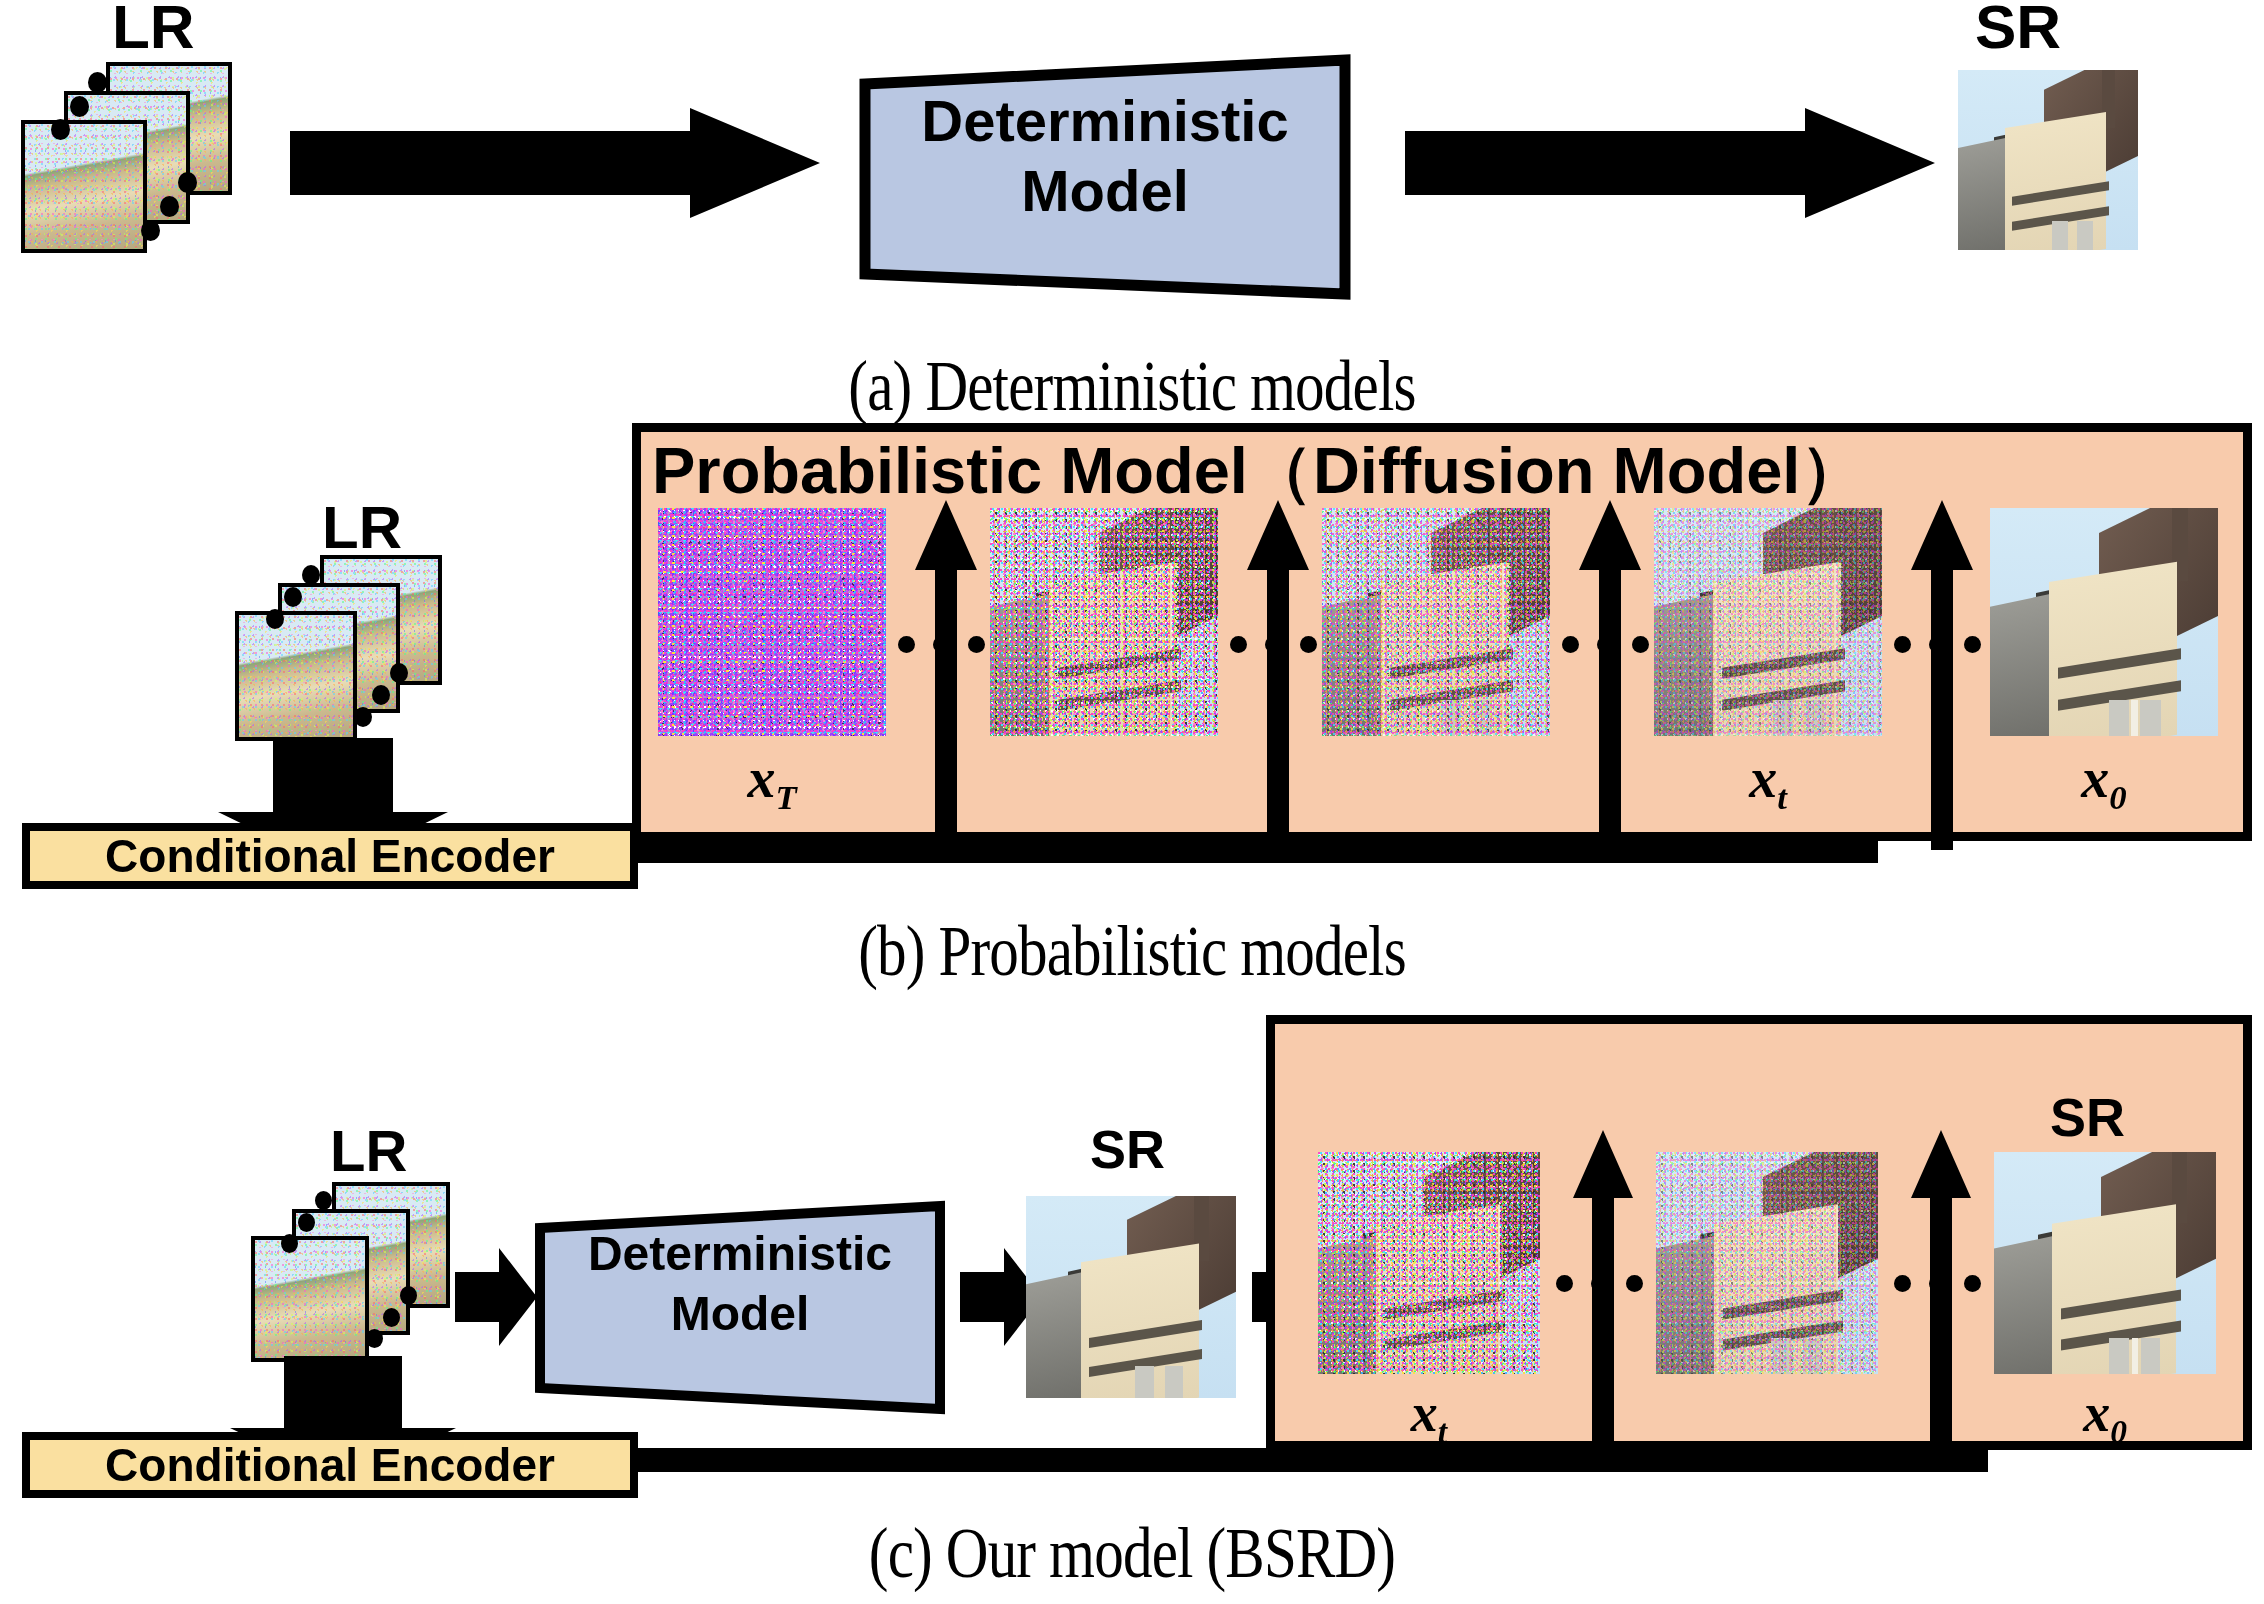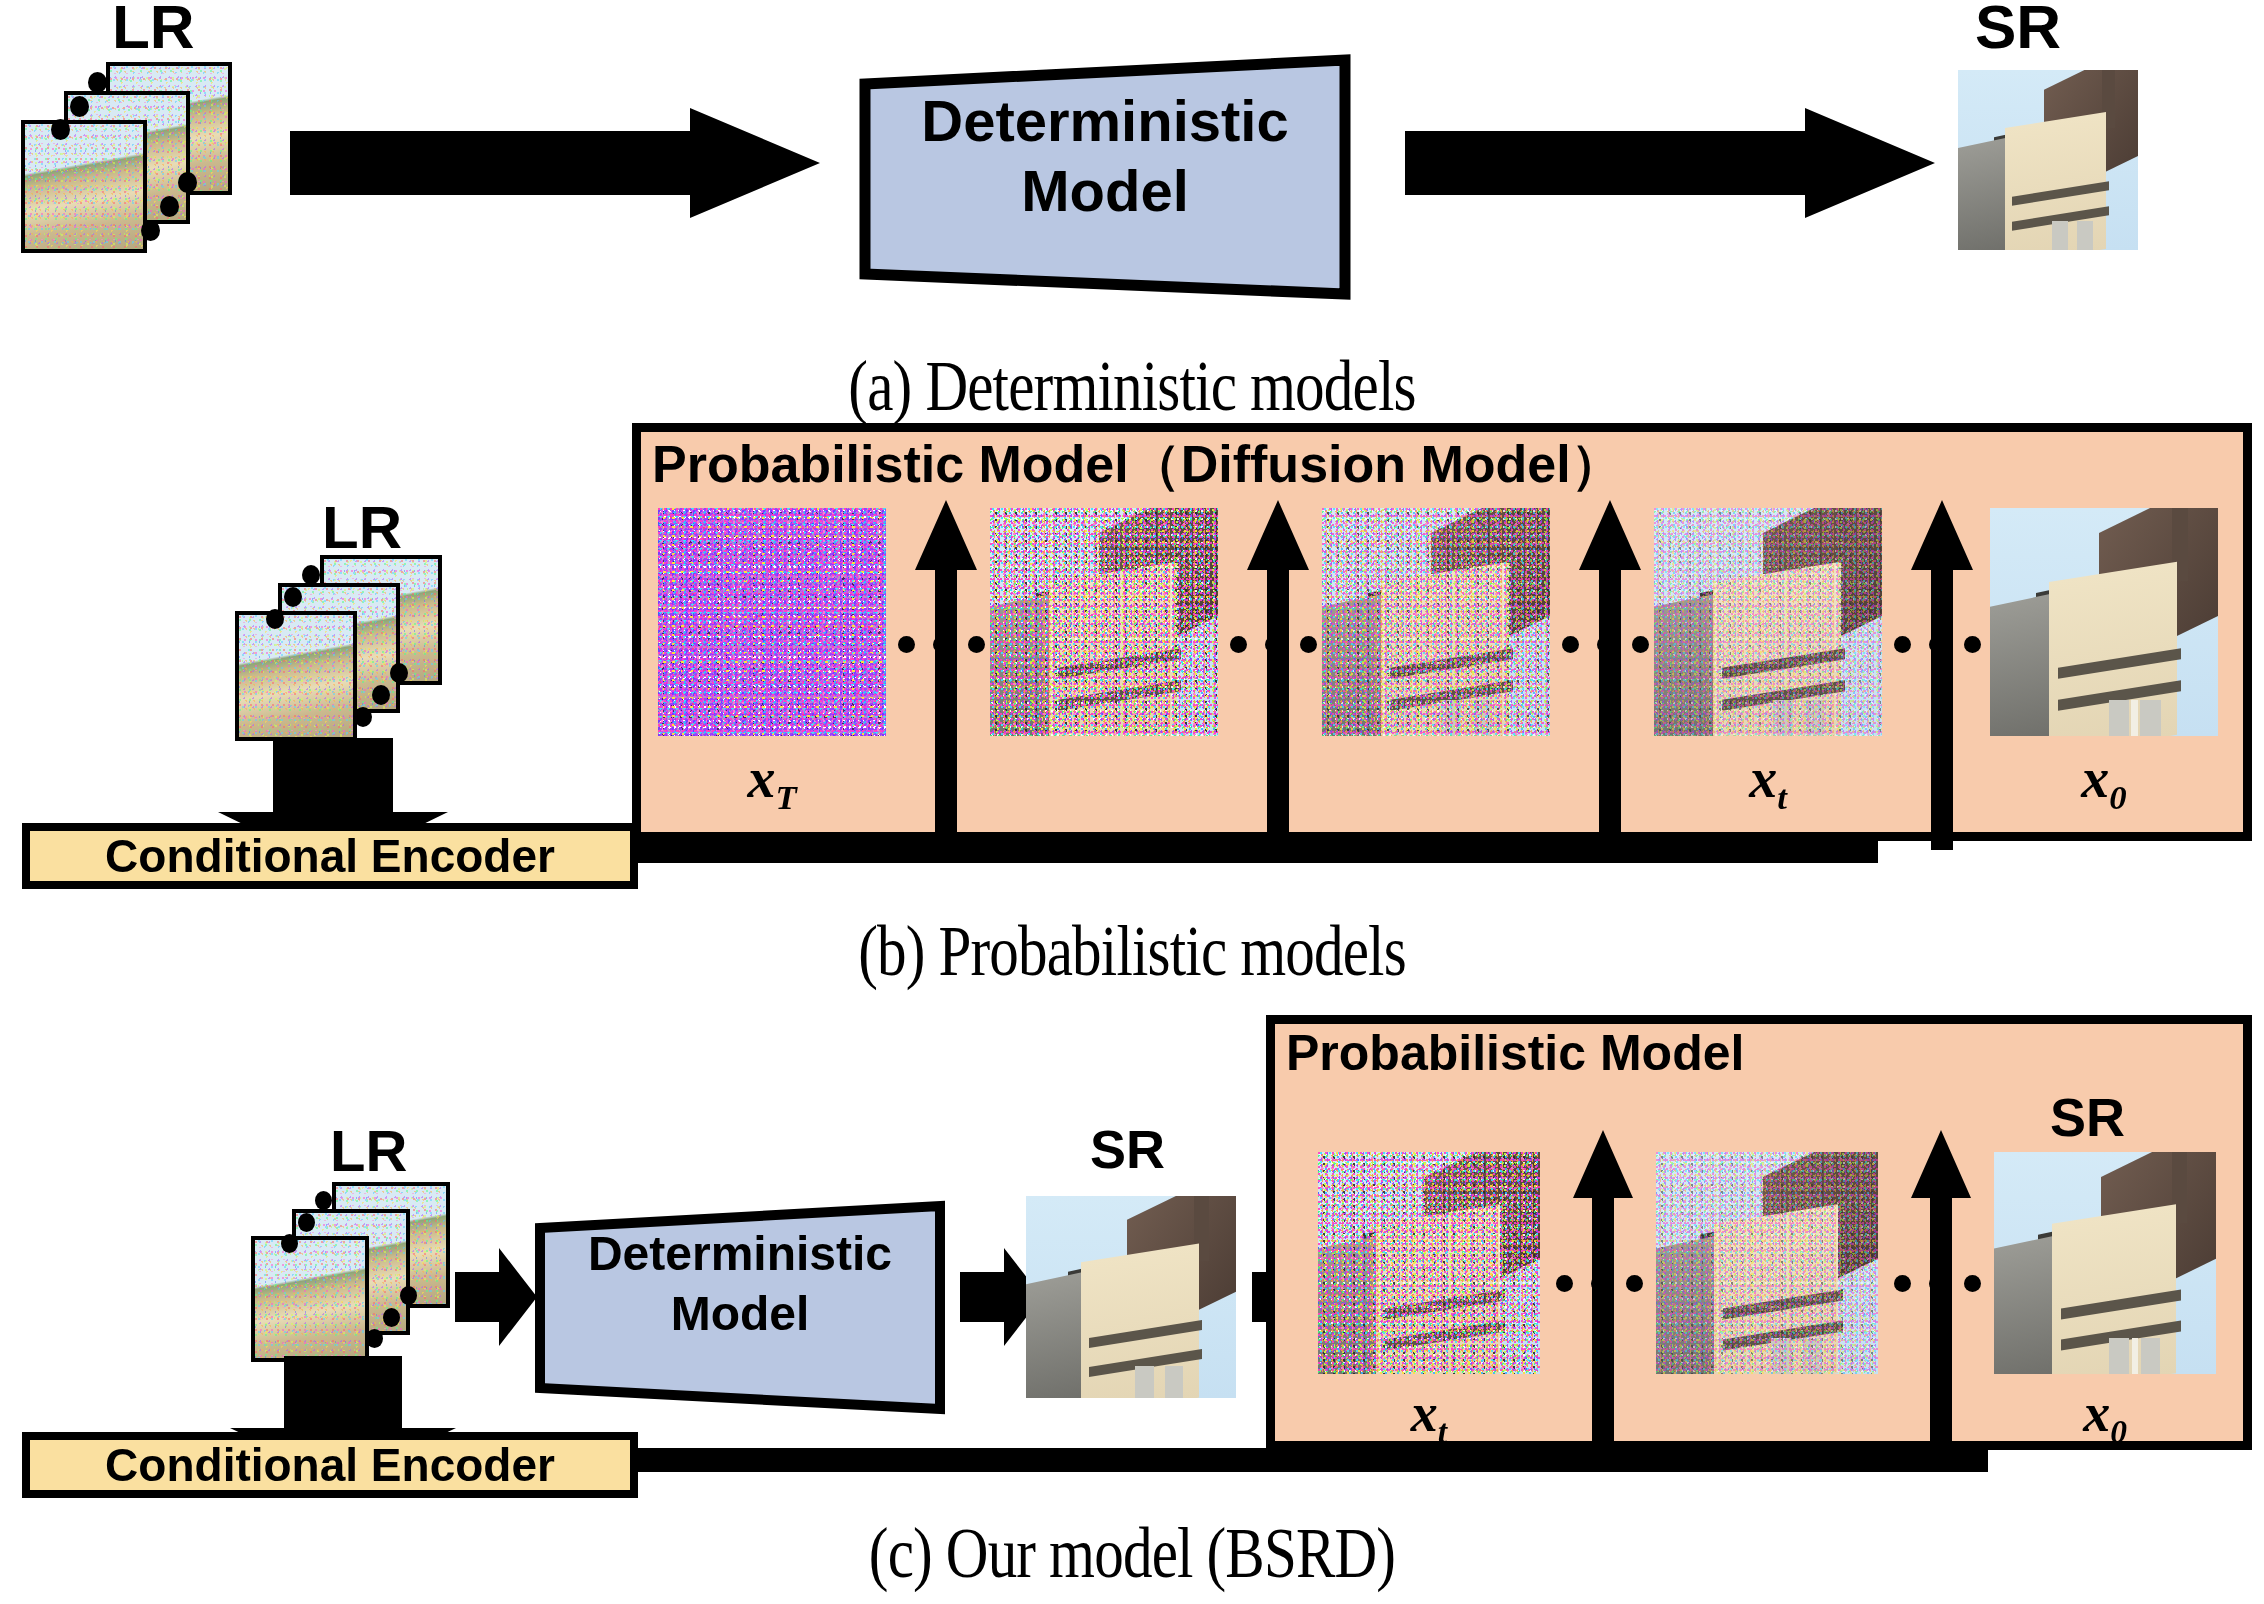--- a/index.html
+++ b/index.html
@@ -194,21 +194,21 @@
   </svg>
 
   <div class="yellowbox" style="left:22px;top:383px;width:616px;height:66px;">
     <span class="lbl-sans" style="font-size:46px;">Conditional Encoder</span>
   </div>
 
   <div class="bus" style="left:638px;top:399px;width:1240px;height:24px;"></div>
 
   <div class="peachbox" style="left:632px;top:-17px;width:1620px;height:418px;"></div>
 
-  <div class="abs lbl-sans" style="left:652px;top:-2px;font-size:52px;">Probabilistic Model（Diffusion Model）</div>
+  <div class="abs lbl-sans" style="left:652px;top:-2px;font-size:65px;">Probabilistic Model（Diffusion Model）</div>
 
   <div class="abs lbl-sans" style="left:2030px;top:60px;font-size:56px;">SR</div>
 
   <div class="photo pure" style="left:658px;top:68px;width:228px;height:228px;">
       <div class="nz"></div>
     </div>
 
   <div class="photo noisy" style="left:990px;top:68px;width:228px;height:228px;">
     <div class="sky"></div>
       <div class="roof"></div>
@@ -369,21 +369,20 @@
     <div class="win" style="left:52%;top:84%;width:9%;height:18%"></div>
     <div class="win" style="left:66%;top:84%;width:9%;height:18%"></div>
   </div>
 
   <svg class="abs" style="left:1252px;top:248px;" width="82" height="98" viewBox="0 0 82 98">
     <polygon points="0,24 44,24 44,0 82,49 44,98 44,74 0,74" fill="#000"></polygon>
   </svg>
 
   <div class="peachbox" style="left:1266px;top:15px;width:986px;height:435px;"></div>
 
-  <div class="abs lbl-sans" style="left:1286px;top:28px;font-size:50px;">Probabilistic Model</div>
 
   <div class="abs lbl-sans" style="left:2050px;top:90px;font-size:54px;">SR</div>
 
   <div class="photo noisy" style="left:1318px;top:152px;width:222px;height:222px;">
     <div class="sky"></div>
       <div class="roof"></div>
       <div class="spire"></div>
     <div class="cor"></div>
       <div class="wall2"></div>
       <div class="wall"></div>

